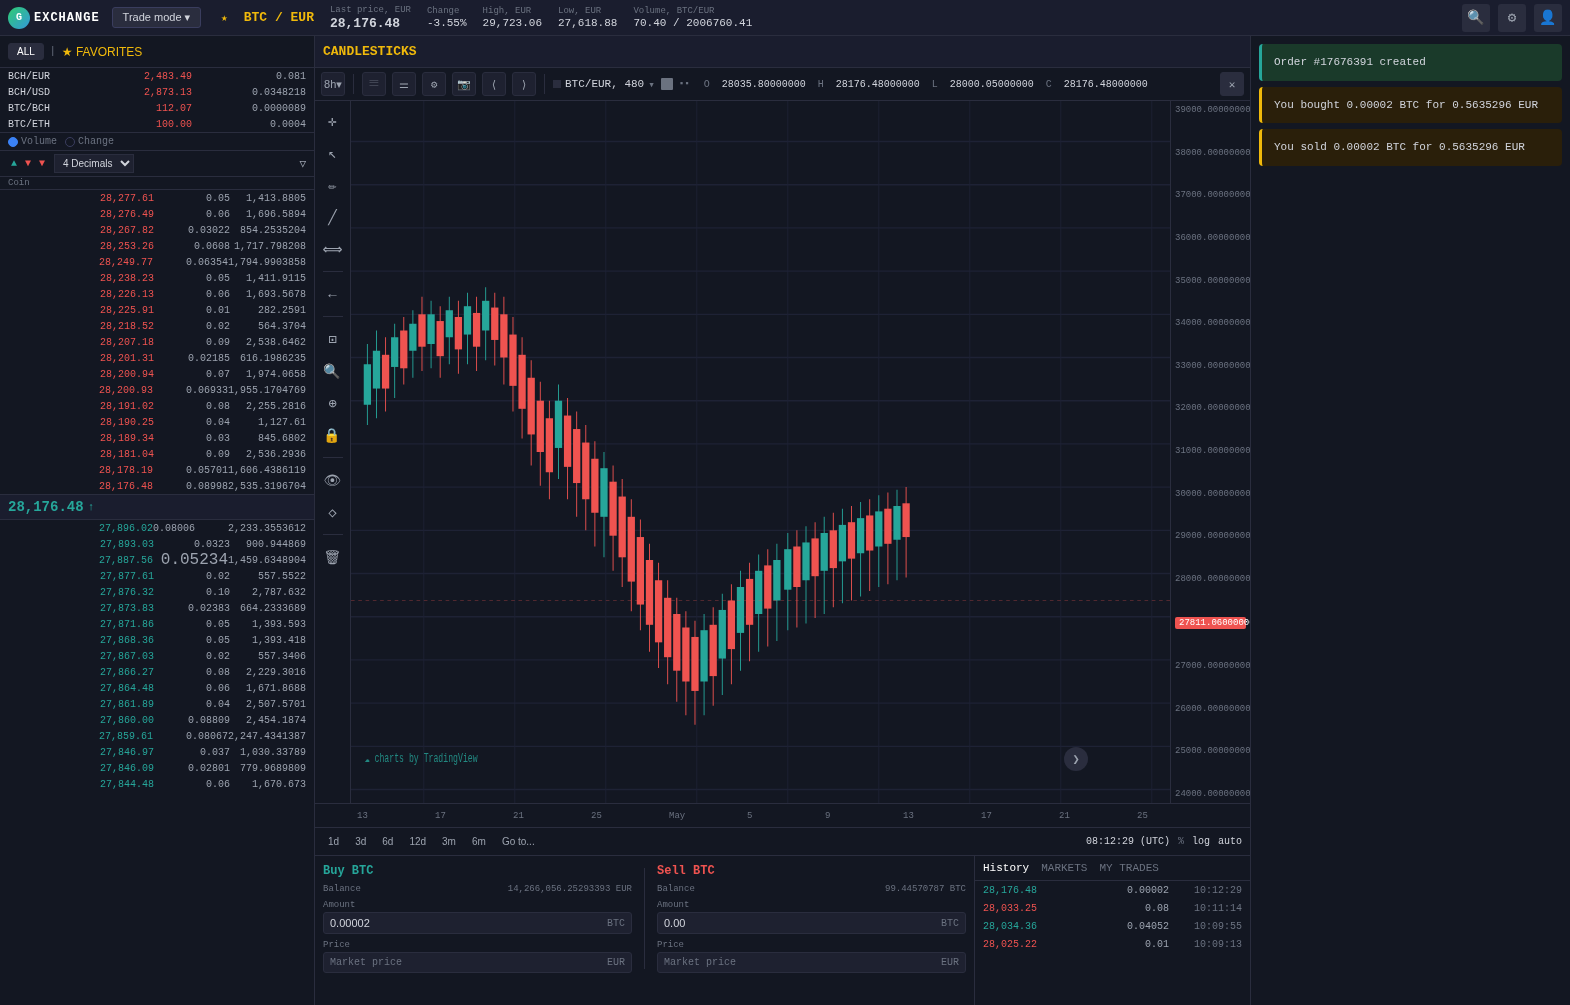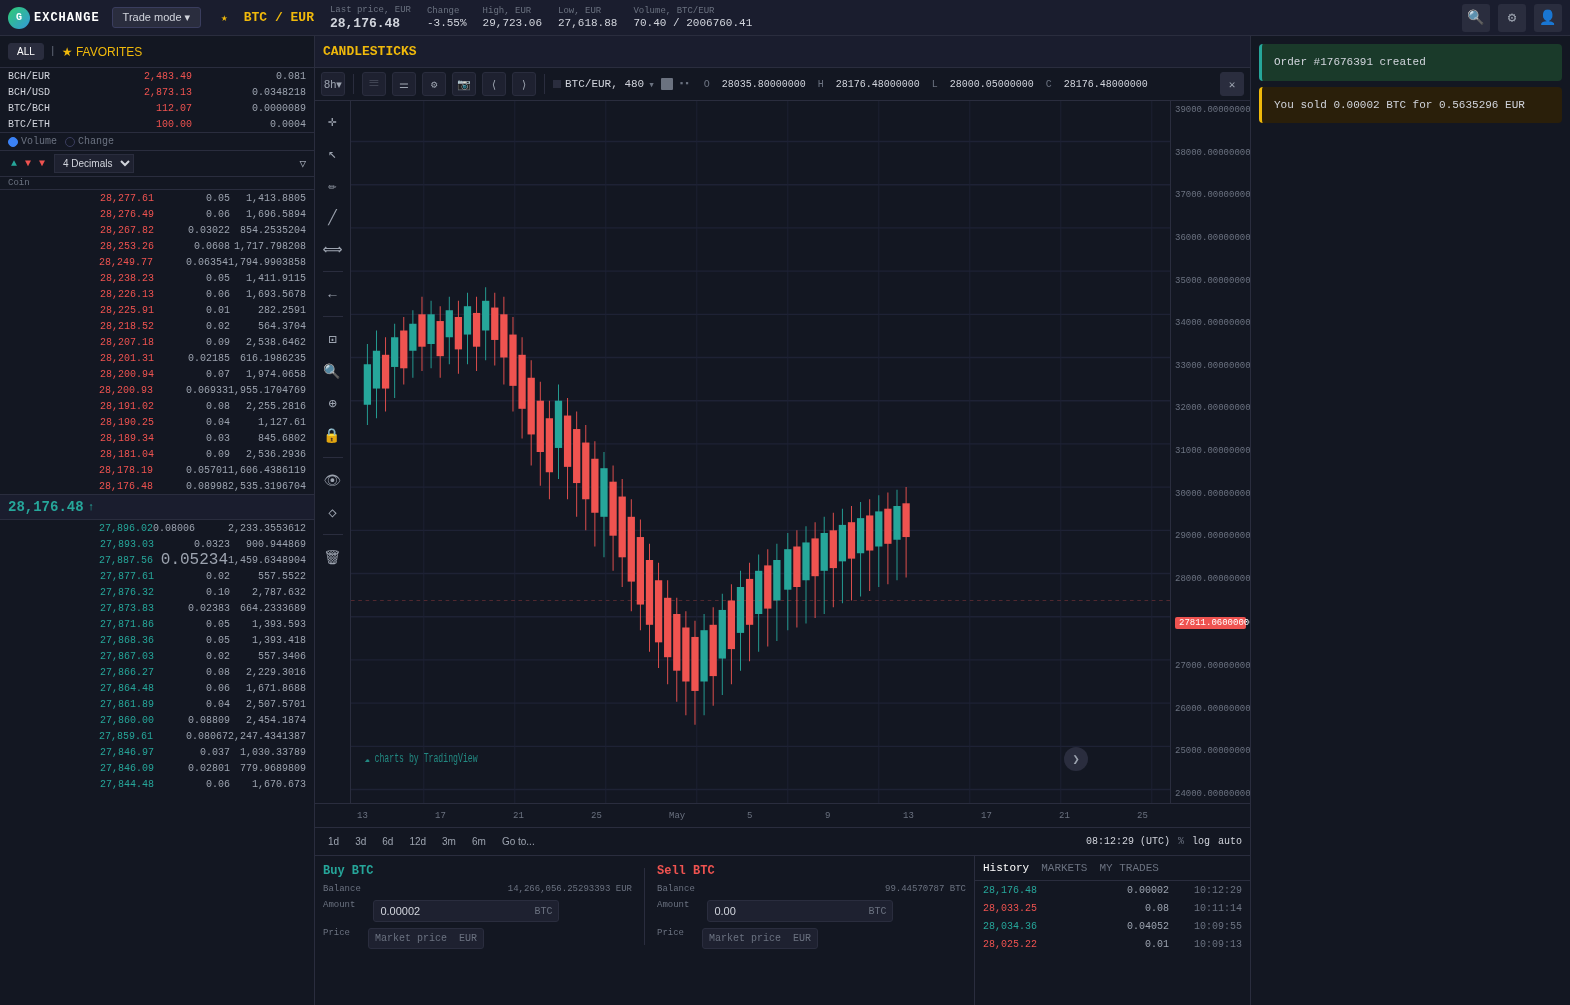--- a/index.html
+++ b/index.html
@@ -314,22 +314,22 @@
     }
     .order-side-title.sell { color: #ef5350; }
     .balance-row {
       display: flex;
       justify-content: space-between;
       font-size: 9px;
       color: #6b7280;
     }
     .order-field {
       display: flex;
-      flex-direction: row;
-      gap: 18px;
+      flex-direction: column;
+      gap: 2px;
     }
     .order-field label { font-size: 9px; color: #6b7280; }
     .order-input-row {
       display: flex;
       align-items: center;
       background: #1e2130;
       border: 1px solid #2a2d3e;
       border-radius: 3px;
     }
     .order-input {
@@ -1208,17 +1208,20 @@
         </div>
       </div>
     </div>
   </div>
 
   <div class="right-sidebar">
     <div class="notification-card green">
       <span>Order #17676391 created</span>
     </div>
     <div class="notification-card yellow">
+      <span>You bought 0.00002 BTC for 0.5635296 EUR</span>
+    </div>
+    <div class="notification-card yellow">
       <span>You sold 0.00002 BTC for 0.5635296 EUR</span>
     </div>
   </div>
 
 </div>
 
 </body></html>

